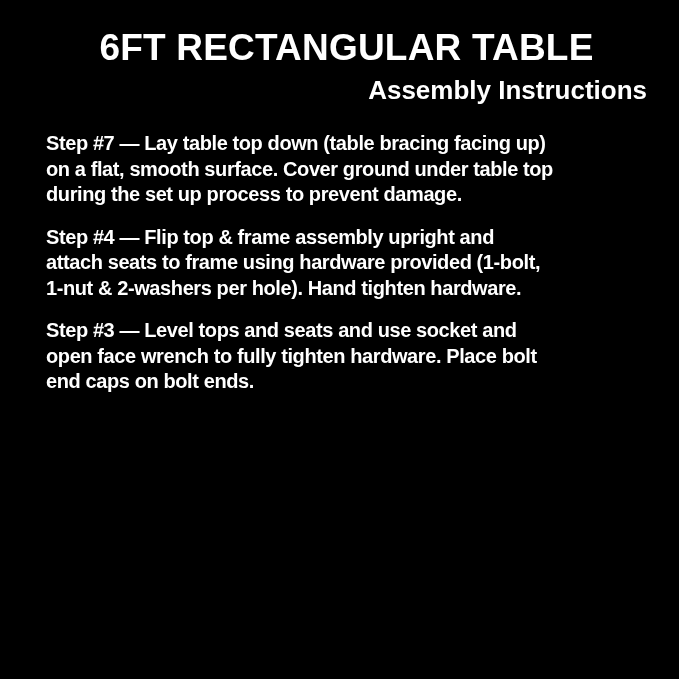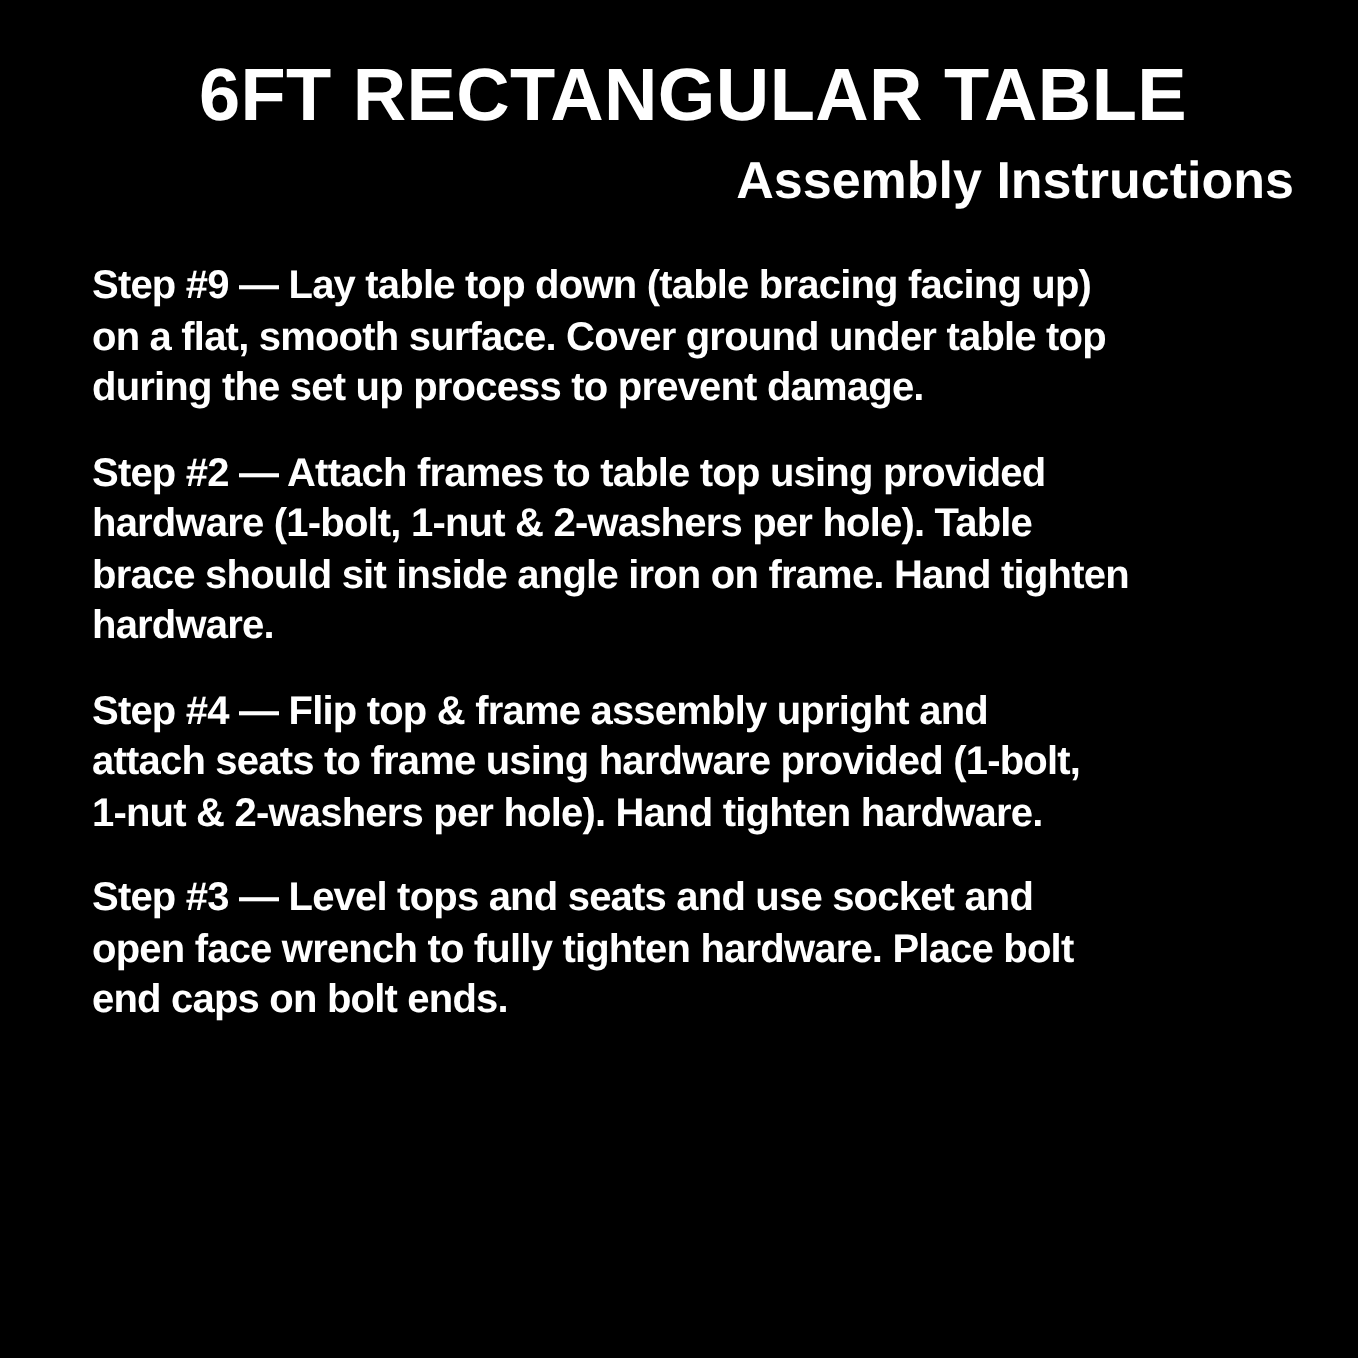--- a/index.html
+++ b/index.html
@@ -50,27 +50,23 @@
     max-width: 592px;
   }
 </style>
 </head>
 <body>
 
 <main class="sheet">
   <h1 class="title">6FT RECTANGULAR TABLE</h1>
   <h2 class="subtitle">Assembly Instructions</h2>
   <section class="steps">
-    <p class="step">Step #9 — Lay table top down (table bracing facing up)
+    <p class="step">Step #7 — Lay table top down (table bracing facing up)
 on a flat, smooth surface. Cover ground under table top
 during the set up process to prevent damage.</p>
-    <p class="step">Step #2 — Attach frames to table top using provided
-hardware (1-bolt, 1-nut &amp; 2-washers per hole). Table
-brace should sit inside angle iron on frame. Hand tighten
-hardware.</p>
     <p class="step">Step #4 — Flip top &amp; frame assembly upright and
 attach seats to frame using hardware provided (1-bolt,
 1-nut &amp; 2-washers per hole). Hand tighten hardware.</p>
     <p class="step">Step #3 — Level tops and seats and use socket and
 open face wrench to fully tighten hardware. Place bolt
 end caps on bolt ends.</p>
   </section>
 </main>
 
 </body></html>

